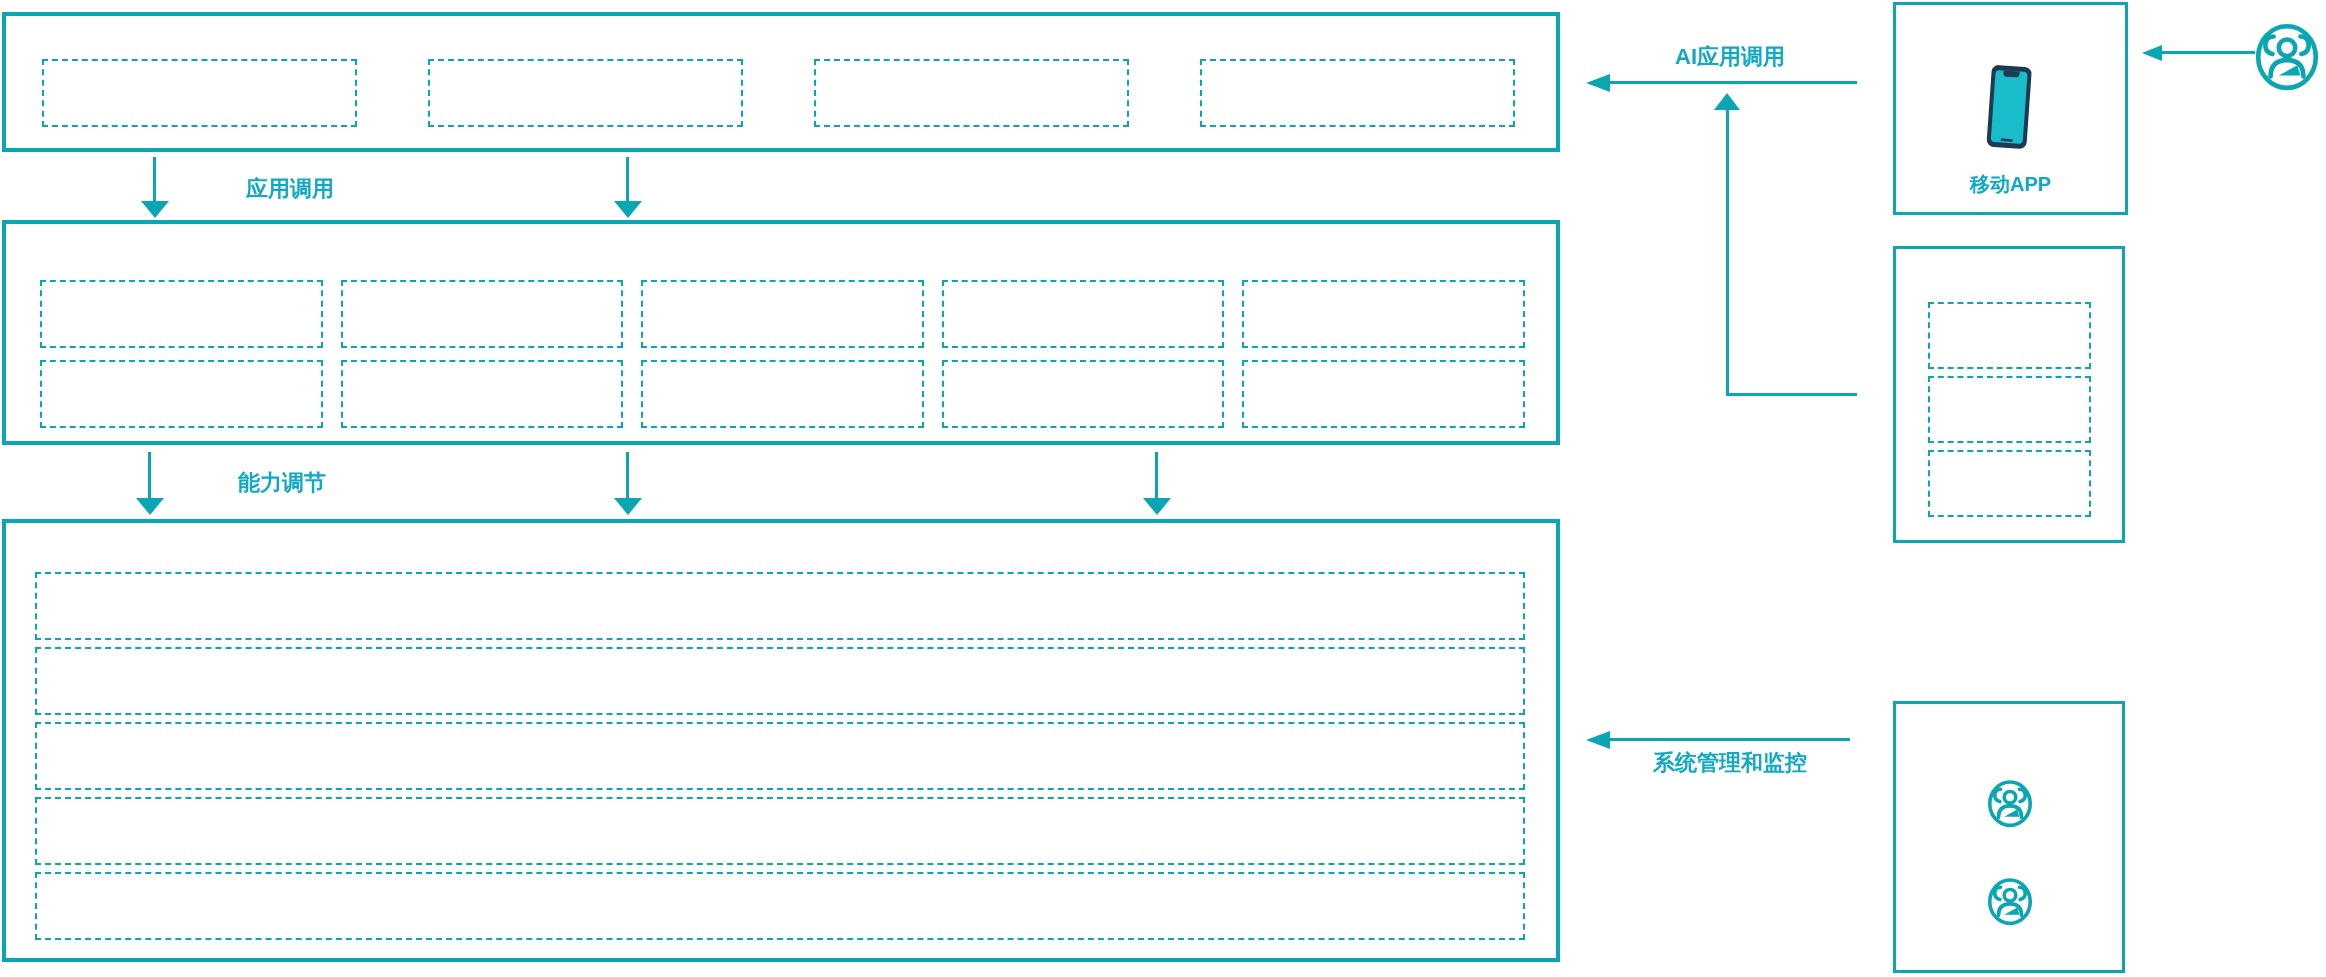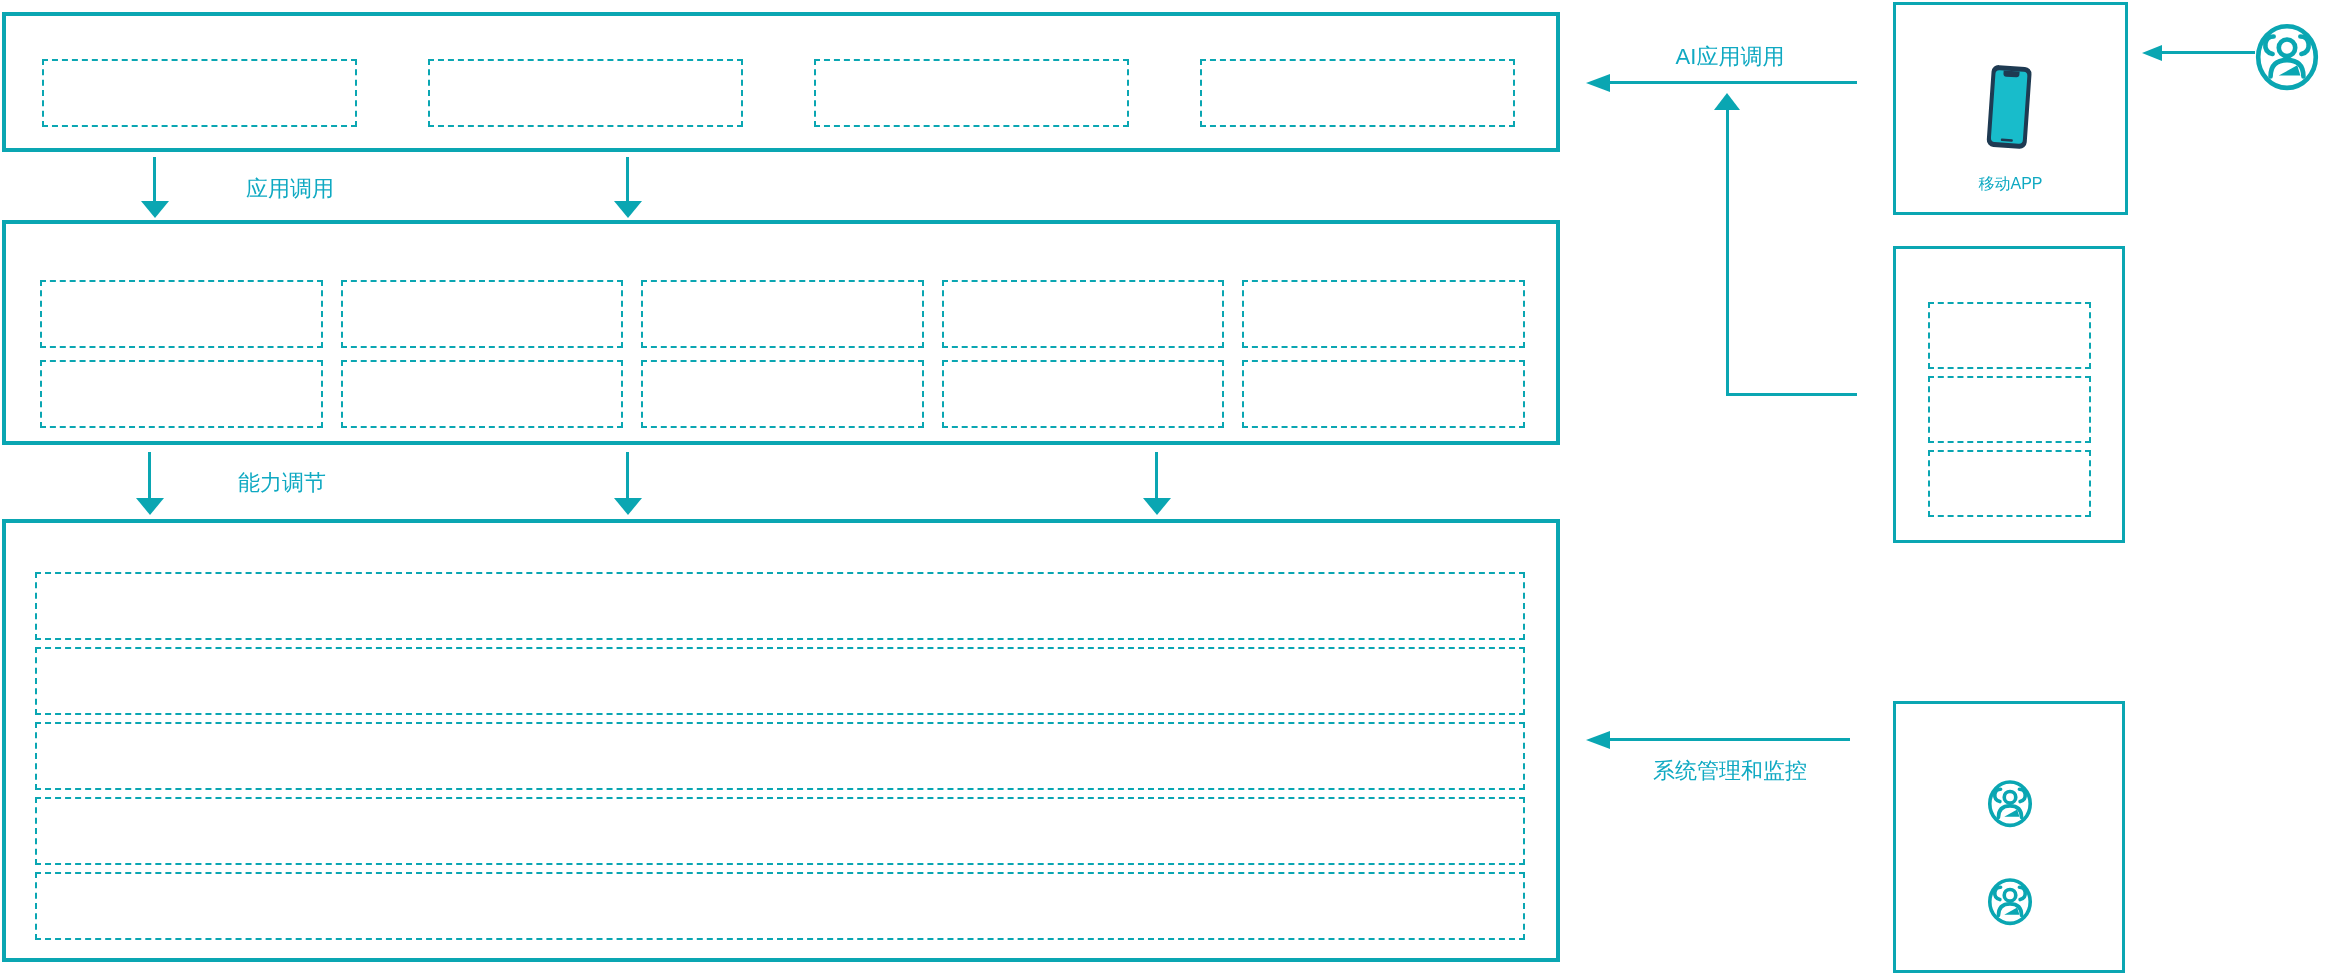--- a/index.html
+++ b/index.html
@@ -11,21 +11,21 @@
   .layer{
     position:absolute;left:2px;border:4px solid var(--accent);
     background:#ffffff;box-sizing:border-box;
   }
   .ph{
     border:2px dashed var(--accent);box-sizing:border-box;background:#ffffff;
   }
   .row-flex{display:flex;}
   
   .lbl{
-    position:absolute;color:var(--label);font-weight:normal;font-size:22px;
+    position:absolute;color:var(--label);font-weight:bold;font-size:22px;
     text-align:center;white-space:nowrap;line-height:26px;
   }
   
   .line{position:absolute;background:var(--accent);}
   .head{position:absolute;width:0;height:0;}
   .head-down{border-left:14px solid transparent;border-right:14px solid transparent;border-top:17px solid var(--accent);}
   .head-up{border-left:13px solid transparent;border-right:13px solid transparent;border-bottom:17px solid var(--accent);}
   .head-left{border-top:9px solid transparent;border-bottom:9px solid transparent;border-right:24px solid var(--accent);}
   .head-left-sm{border-top:8px solid transparent;border-bottom:8px solid transparent;border-right:20px solid var(--accent);}
   
@@ -100,21 +100,21 @@
 
   <div class="rbox" style="left:1893px;top:2px;width:235px;height:213px;">
     <svg class="icon" style="left:88px;top:58px;" width="52" height="92" viewBox="0 0 52 92">
       <g transform="rotate(4 26 46)">
         <rect x="5" y="3" width="40" height="82" rx="7" fill="#1e3a52"></rect>
         <rect x="9" y="8" width="32" height="72" rx="4" fill="#18bccb"></rect>
         <path d="M17 8 h16 v3 a3 3 0 0 1 -3 3 h-10 a3 3 0 0 1 -3 -3 z" fill="#1e3a52"></path>
         <rect x="19" y="76" width="12" height="2.5" rx="1" fill="#1e3a52"></rect>
       </g>
     </svg>
-    <div class="lbl" style="left:0;top:166px;width:229px;font-size:16px;">移动APP</div>
+    <div class="lbl" style="left:0;top:166px;width:229px;font-size:20px;">移动APP</div>
   </div>
 
   <svg class="icon" style="left:2250px;top:18px;" width="74" height="76" viewBox="0 0 72 72">
     <g fill="none" stroke="#0aa6b2" stroke-width="4.5" stroke-linecap="round">
       <ellipse cx="36" cy="37" rx="28" ry="30"></ellipse>
       <circle cx="36" cy="28" r="8"></circle>
       <path d="M20 56 Q20 40 36 40 Q52 40 52 56"></path>
       <path d="M22 34 Q14 32 15 24 Q16 17 23 17"></path>
       <path d="M50 34 Q58 32 57 24 Q56 17 49 17"></path>
     </g>
@@ -126,21 +126,21 @@
   <div class="rbox" style="left:1893px;top:246px;width:232px;height:297px;">
     <div style="position:absolute;left:0;top:53px;width:226px;">
         <div class="ph" style="width: 163px; height: 67px; margin: 0px auto 7px;"></div>
         <div class="ph" style="width: 163px; height: 67px; margin: 0px auto 7px;"></div>
         <div class="ph" style="width: 163px; height: 67px; margin: 0px auto 7px;"></div>
       </div>
   </div>
 
   <div class="head head-left" style="left:1586px;top:731px;"></div>
   <div class="line" style="left:1610px;top:738px;width:240px;height:3px;"></div>
-  <div class="lbl" style="left:1605px;top:750px;width:250px;margin-top:8px;">系统管理和监控</div>
+  <div class="lbl" style="left:1605px;top:750px;width:250px;">系统管理和监控</div>
 
   <div class="rbox" style="left:1893px;top:701px;width:232px;height:272px;">
     <svg class="icon" style="left:88px;top:72px;" width="52" height="54" viewBox="0 0 72 72">
       <g fill="none" stroke="#0aa6b2" stroke-width="5" stroke-linecap="round">
         <ellipse cx="36" cy="37" rx="28" ry="30"></ellipse>
         <circle cx="36" cy="28" r="8"></circle>
         <path d="M20 56 Q20 40 36 40 Q52 40 52 56"></path>
         <path d="M22 34 Q14 32 15 24 Q16 17 23 17"></path>
         <path d="M50 34 Q58 32 57 24 Q56 17 49 17"></path>
       </g>

